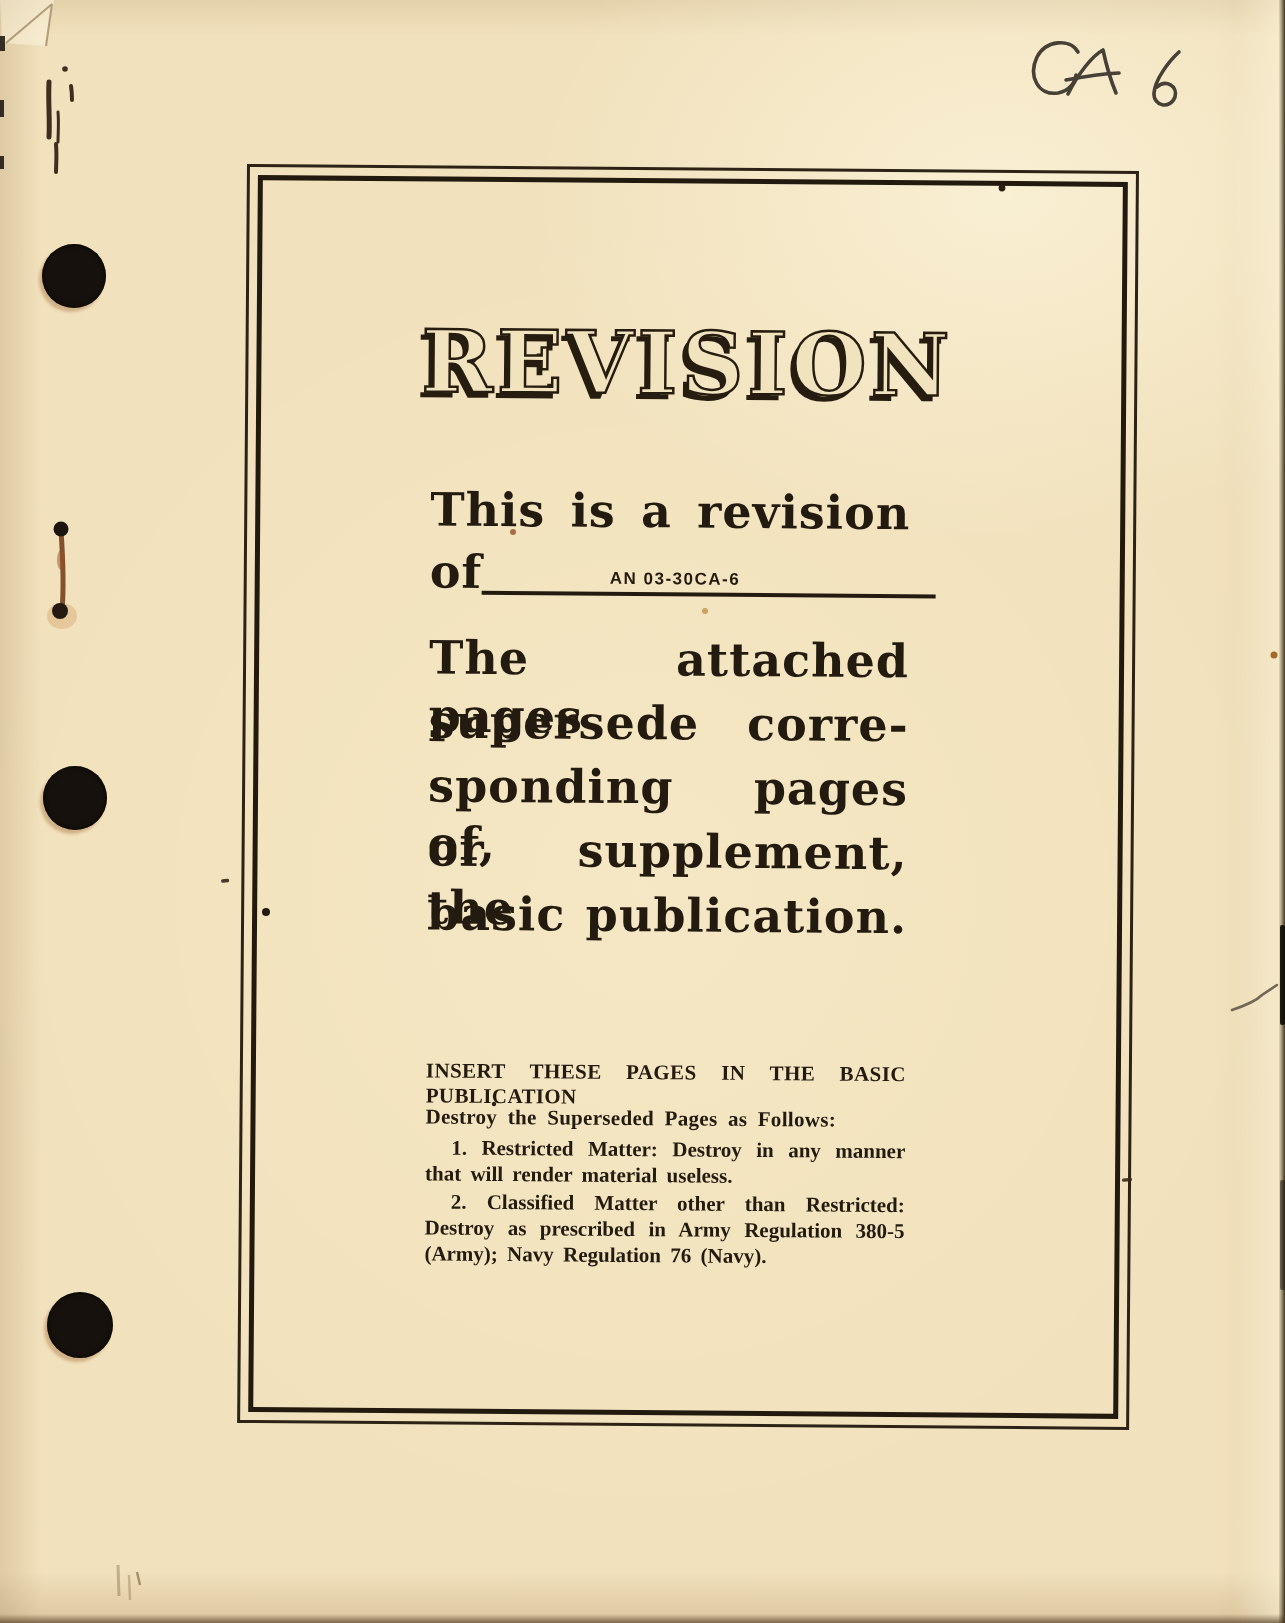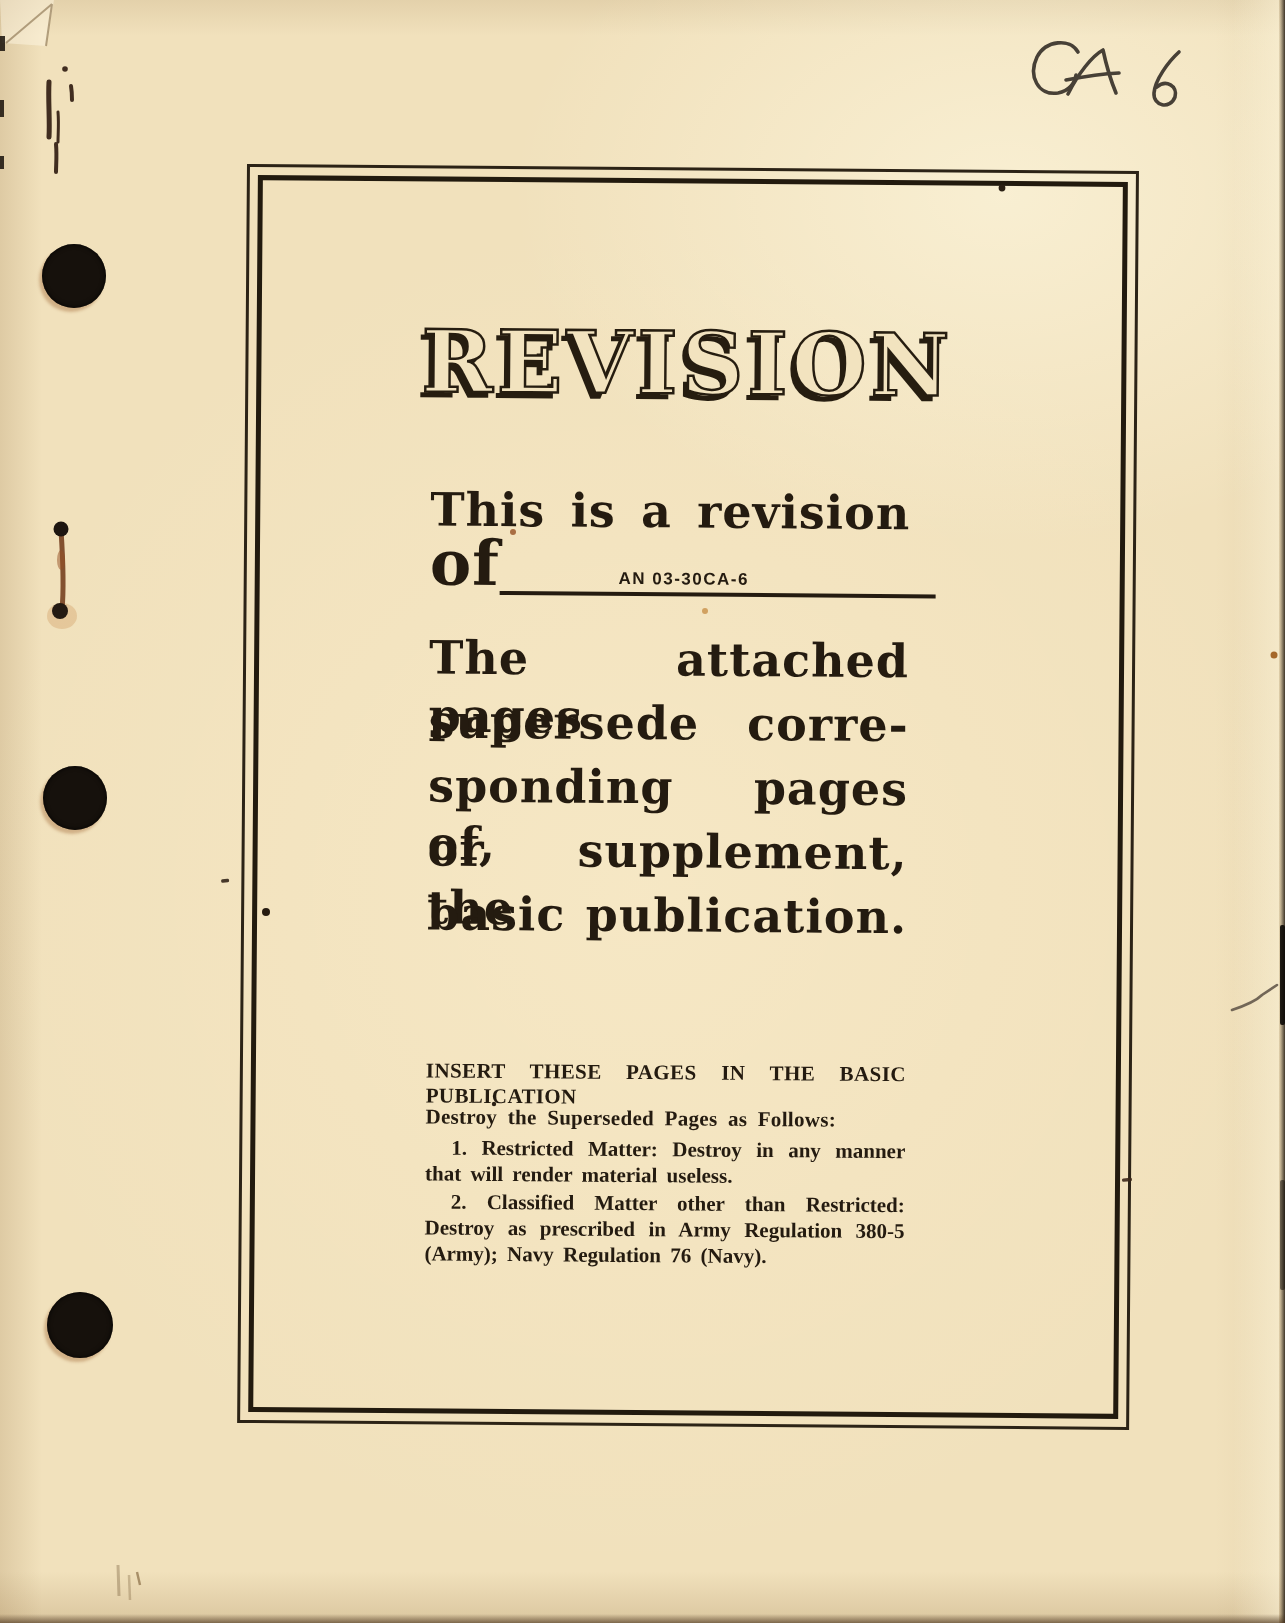--- a/index.html
+++ b/index.html
@@ -35,21 +35,21 @@
     border:3px solid #2c2316; transform:rotate(0.45deg); transform-origin:0 0;}
   .frame-inner{position:absolute; left:8px; top:8px; right:8px; bottom:8px; border:5px solid #221a0e;}
   .content{position:absolute; left:183px; top:0; width:480px; height:100%; color:#241b10;}
   
   .doc-title{position:absolute; top:146px; left:-10px; width:500px; text-align:center;
     font-weight:700; font-size:86px; line-height:1.1; letter-spacing:4px;
     color:#f2e3bf; -webkit-text-stroke:2.5px #261d10; text-shadow:-5px 6px 0 #261d10;}
   .intro{position:absolute; top:318px; width:100%; font-weight:700; font-size:46px; line-height:1;
     letter-spacing:1px; text-align:justify; text-align-last:justify;}
   .ofline{position:absolute; top:378px; width:100%; height:48px; display:flex; align-items:flex-end;}
-  .of-word{font-weight:700; font-size:62px; line-height:1; letter-spacing:1px;}
+  .of-word{font-weight:700; font-size:46px; line-height:1; letter-spacing:1px;}
   .blank{flex:1; margin-right:-26px; border-bottom:4px solid #241b10;
     display:flex; justify-content:center; align-items:flex-end; padding-bottom:3px;}
   .an-number{font-family:"Liberation Sans", sans-serif; font-weight:700; font-size:17px;
     letter-spacing:1.5px; transform:translateX(-34px); white-space:nowrap;}
   .body{position:absolute; top:460px; width:100%;}
   .bodyline{font-weight:700; font-size:46px; height:64px; line-height:58px;
     letter-spacing:1px; text-align:justify; text-align-last:justify;}
   .insert{position:absolute; top:890px; width:100%; font-family:"Liberation Serif", serif;
     font-weight:700; font-size:21px; letter-spacing:0.4px; text-align:justify; text-align-last:justify;}
   .destroy-head{position:absolute; top:936px; width:100%; font-family:"Liberation Serif", serif;

